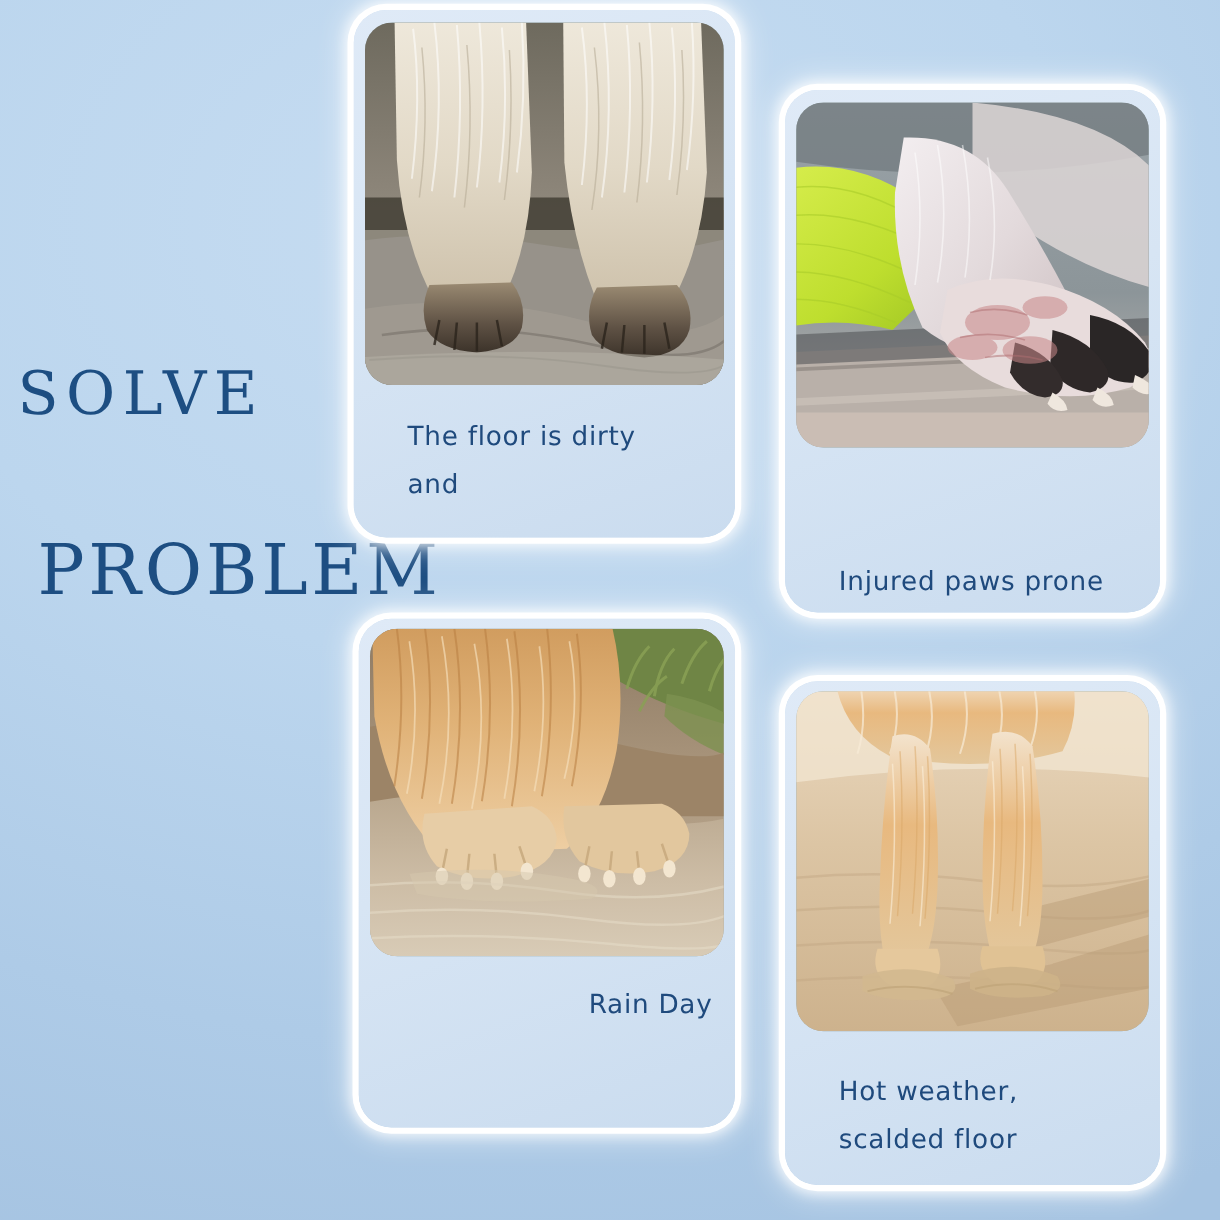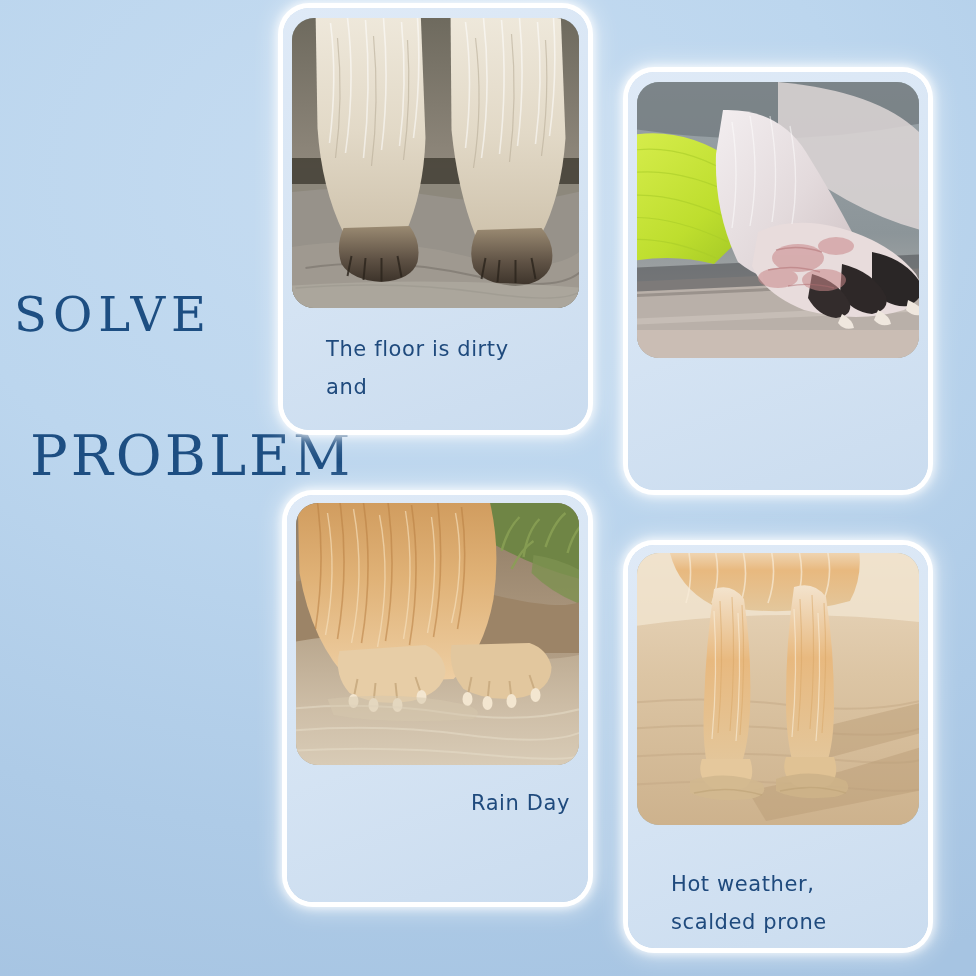--- a/index.html
+++ b/index.html
@@ -65,21 +65,21 @@
   #card-injured-paw{ left:628px; top:72px; width:300px; height:418px;}
   #card-injured-paw .photo{ left:9px; right:9px; top:10px; height:276px; width:auto;}
   #card-injured-paw .caption{ top:374px;}
 
   #card-rain-day{ left:287px; top:495px; width:301px; height:407px;}
   #card-rain-day .photo{ left:9px; right:9px; top:8px; height:262px; width:auto;}
   #card-rain-day .caption{ top:812px; top:auto; bottom:80px;}
 
   #card-hot-weather{ left:628px; top:545px; width:300px; height:403px;}
   #card-hot-weather .photo{ left:9px; right:9px; top:8px; height:272px; width:auto;}
-  #card-hot-weather .caption{ top:320px;}
+  #card-hot-weather .caption{ top:309px;}
 </style>
 </head>
 <body>
 
 <div id="stage">
 
   <div class="headline" id="solve">SOLVE</div>
   <div class="headline" id="problem">PROBLEM</div>
 
   <div class="card" id="card-dirty-floor">
@@ -226,20 +226,24 @@
         </g>
 
         <g stroke="#ffffff" stroke-width="1.3" opacity=".5" fill="none">
           <path d="M104 40 Q112 92 104 146"></path>
             <path d="M122 34 Q132 90 122 144"></path>
           <path d="M142 34 Q152 88 144 140"></path>
             <path d="M162 44 Q172 94 164 142"></path>
         </g>
       </svg>
     </div>
+    <div class="caption">
+      <div>Injured paws prone</div>
+      <div>to infection</div>
+    </div>
   </div>
 
   <div class="card" id="card-rain-day">
     <div class="photo">
       <svg viewBox="0 0 300 262" preserveAspectRatio="xMidYMid slice">
         <defs>
           <linearGradient id="g3mud" x1="0" y1="0" x2="0" y2="1">
             <stop offset="0%" stop-color="#8e7a63"></stop>
             <stop offset="40%" stop-color="#a7937a"></stop>
             <stop offset="100%" stop-color="#c6b49b"></stop>
@@ -394,17 +398,17 @@
         <path d="M62 228 Q98 216 134 230 Q142 242 122 246 Q84 250 62 240Z" fill="#d2b88f" opacity=".9"></path>
         <path d="M148 226 Q184 214 218 228 Q226 240 206 244 Q168 248 148 238Z" fill="#cdb288" opacity=".9"></path>
         <g stroke="#bda277" stroke-width="1.6" fill="none" opacity=".6">
           <path d="M66 240 Q100 232 134 242"></path>
           <path d="M152 238 Q186 230 218 240"></path>
         </g>
       </svg>
     </div>
     <div class="caption">
       <div>Hot weather,</div>
-      <div>scalded prone</div>
+      <div>scalded floor</div>
     </div>
   </div>
 
 </div>
 
 </body></html>

